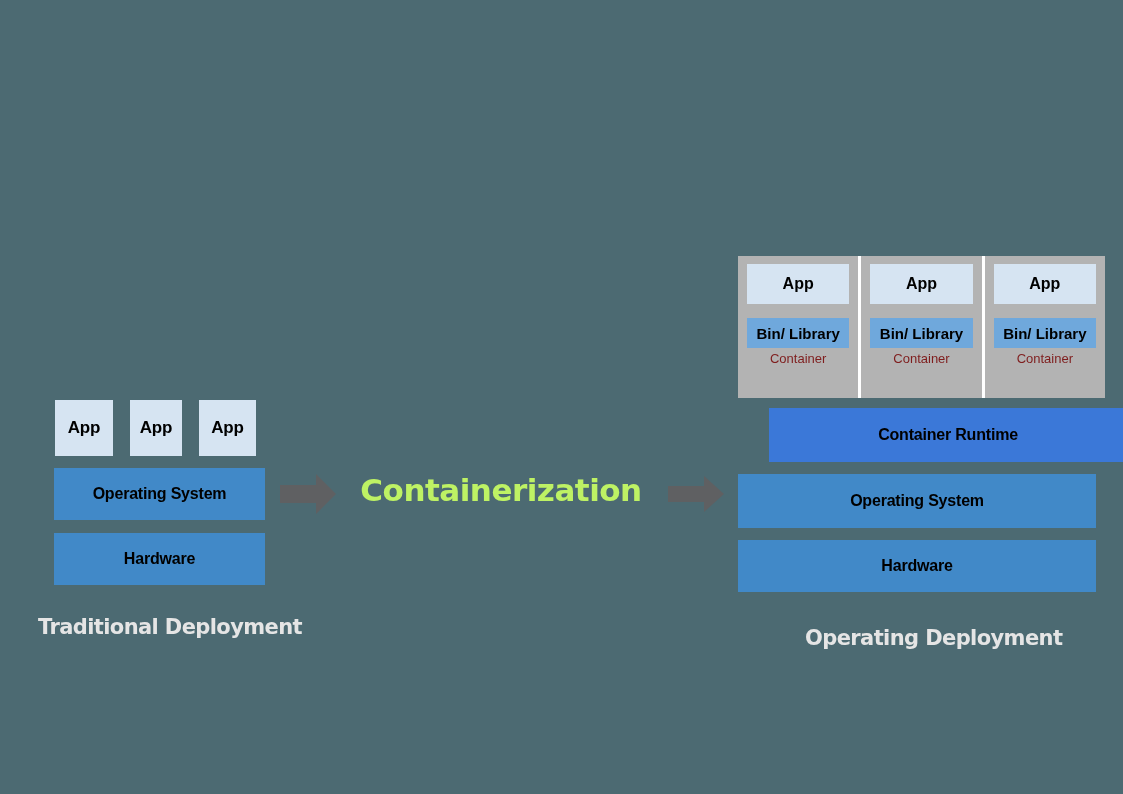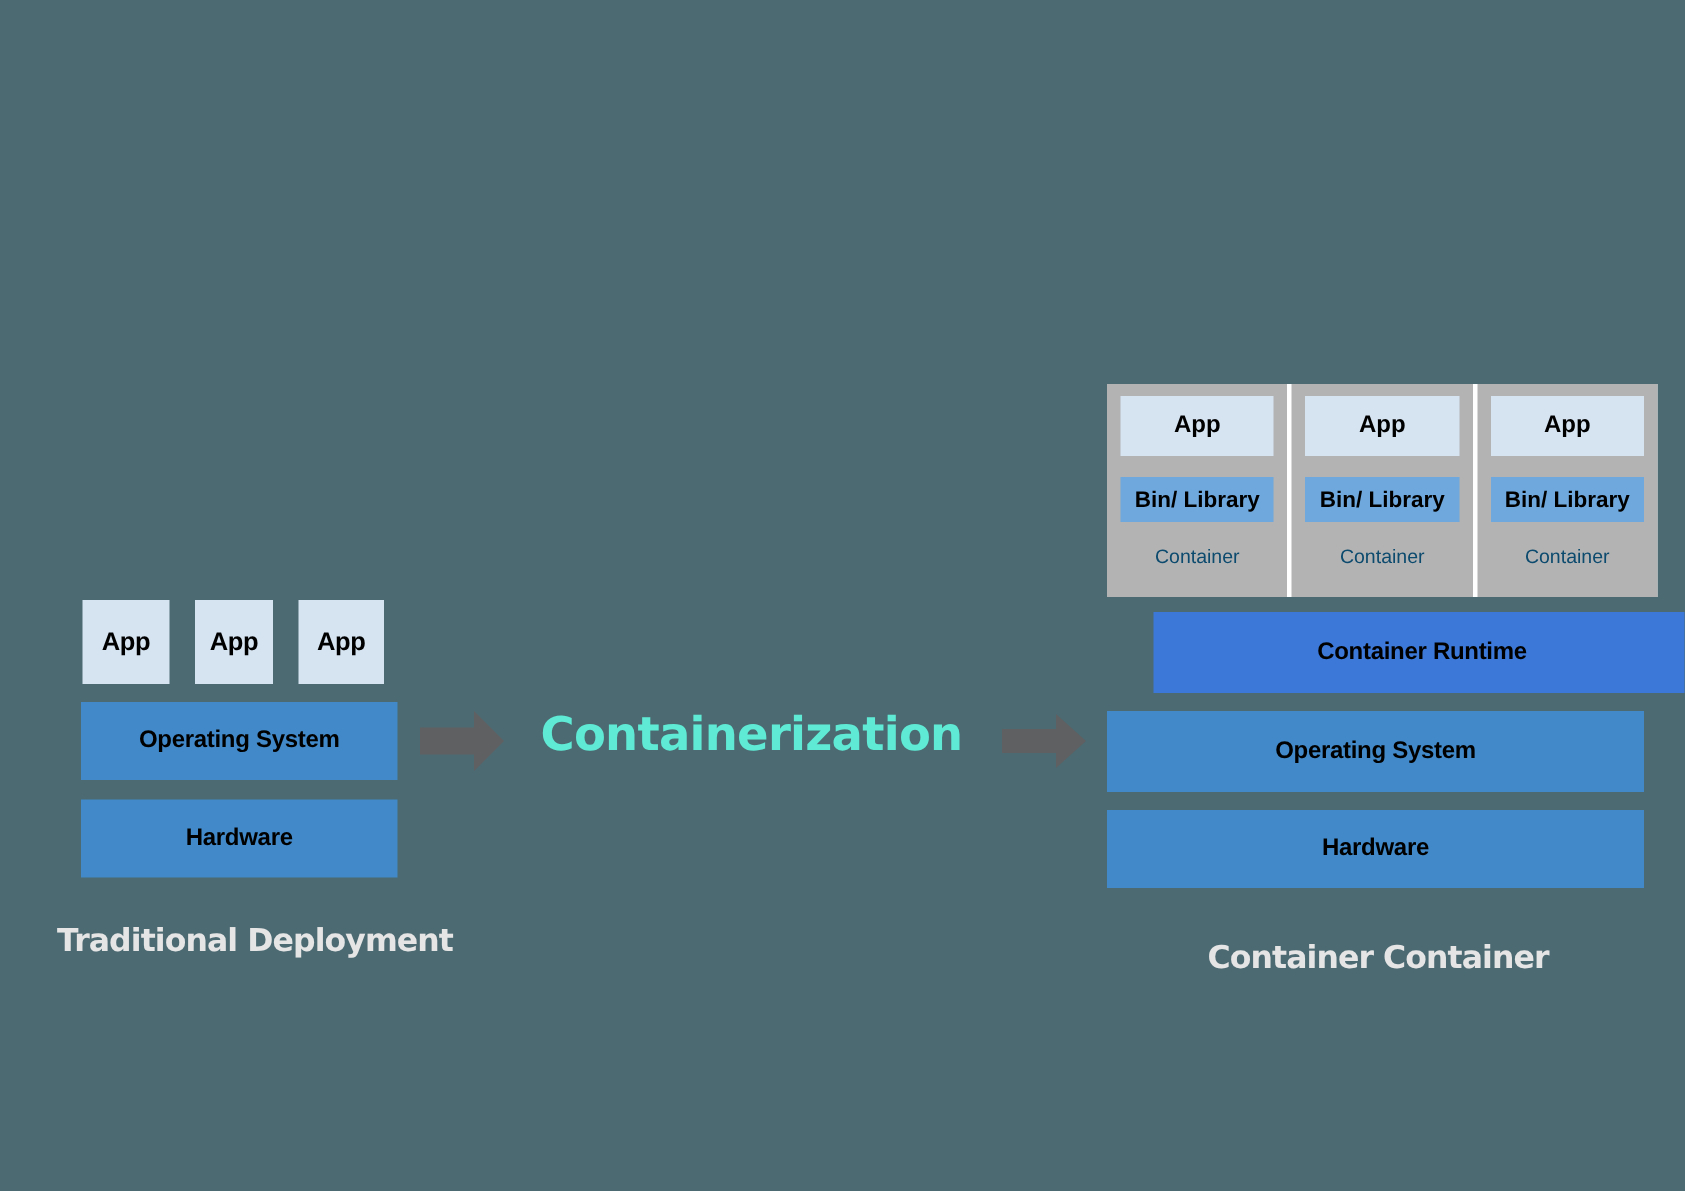--- a/index.html
+++ b/index.html
@@ -64,21 +64,21 @@
     left: 348px;
     top: 466px;
     width: 306px;
     height: 48px;
     display: flex;
     align-items: center;
     justify-content: center;
     font-family: "DejaVu Sans", sans-serif;
     font-weight: bold;
     font-size: 31px;
-    color: #5eead4;
+    color: #bef264;
     letter-spacing: -0.5px;
     white-space: nowrap;
   }
 
   
   #container-panel {
     position: absolute;
     left: 738px;
     top: 256px;
     width: 367px;
@@ -112,25 +112,25 @@
     margin-top: 14px;
     display: flex;
     align-items: center;
     justify-content: center;
     font-size: 15px;
     font-weight: bold;
     color: #000000;
     white-space: nowrap;
   }
   .cell-label {
-    margin-top: 15px;
+    margin-top: 3px;
     text-align: center;
     font-size: 13px;
     font-weight: normal;
-    color: #0c4a6e;
+    color: #7f1d1d;
   }
 
   #runtime-right {
     left: 738px; top: 408px; width: 358px; height: 54px;
     background: #3b78d8;
     font-size: 16px;
     margin-left: 31px;
   }
   #os-right       { left: 738px; top: 474px; width: 358px; height: 54px; }
   #hardware-right { left: 738px; top: 540px; width: 358px; height: 52px; }
@@ -195,15 +195,15 @@
       <div class="cell-bin">Bin/ Library</div>
       <div class="cell-label">Container</div>
     </div>
 
   </div>
 
   <div class="box" id="runtime-right">Container Runtime</div>
   <div class="box bar-blue" id="os-right">Operating System</div>
   <div class="box bar-blue" id="hardware-right">Hardware</div>
 
-  <div class="caption" id="caption-right">Container Container</div>
+  <div class="caption" id="caption-right">Operating Deployment</div>
 
 </div>
 
 </body></html>

